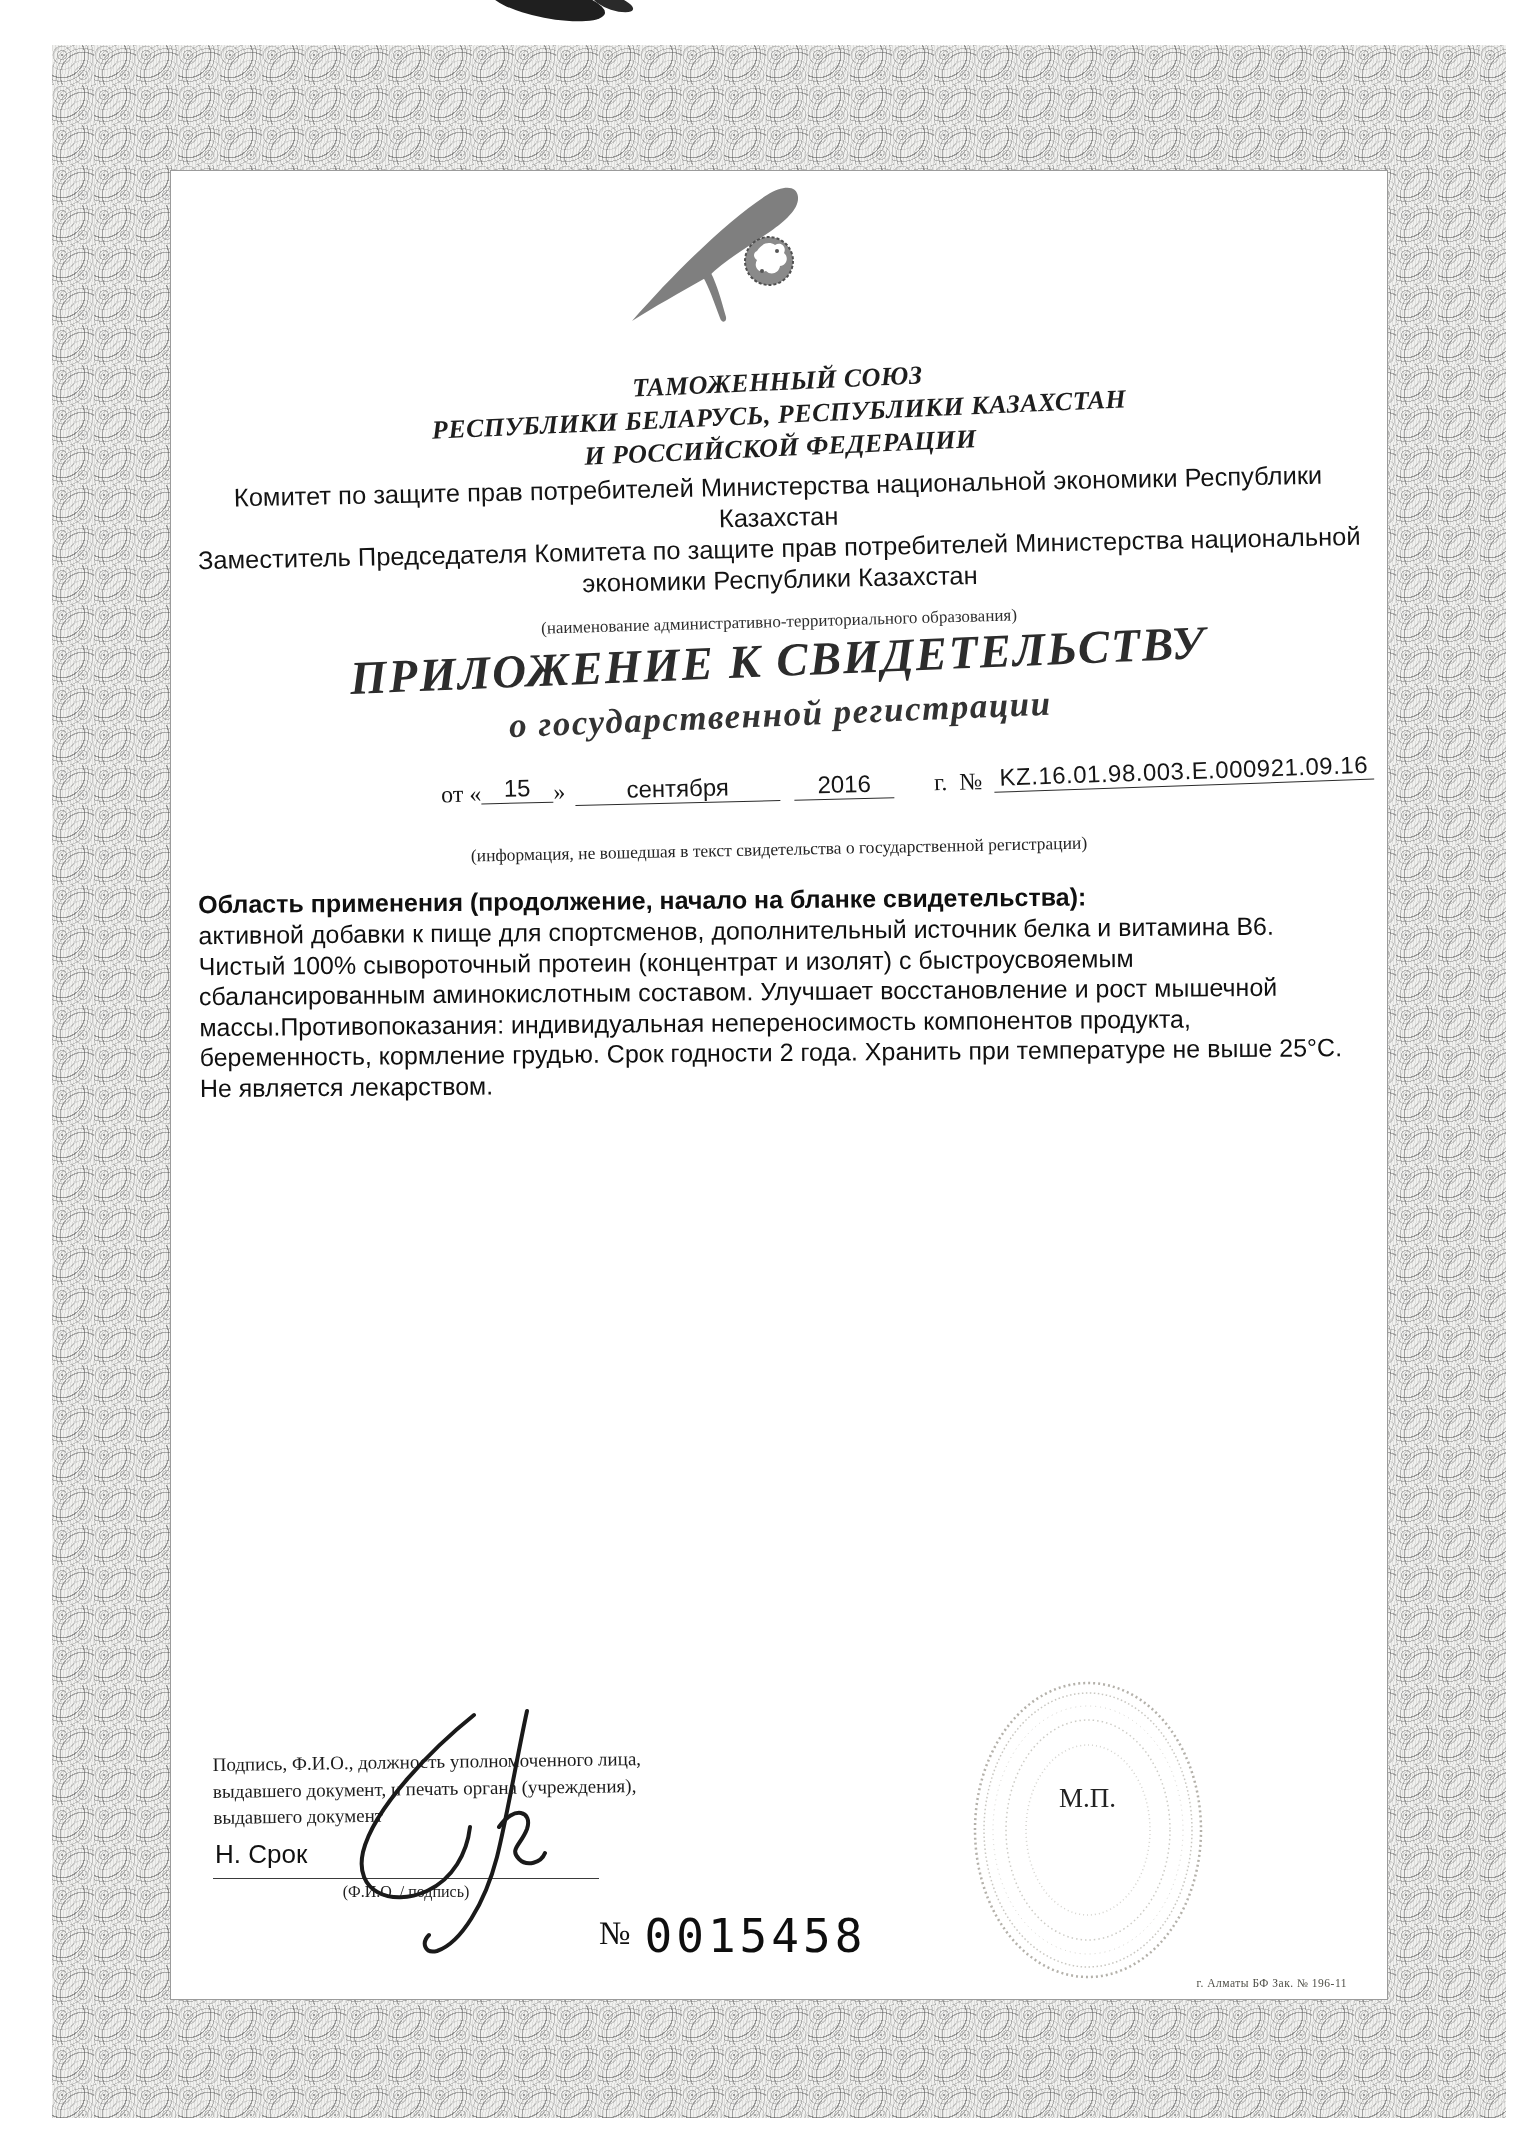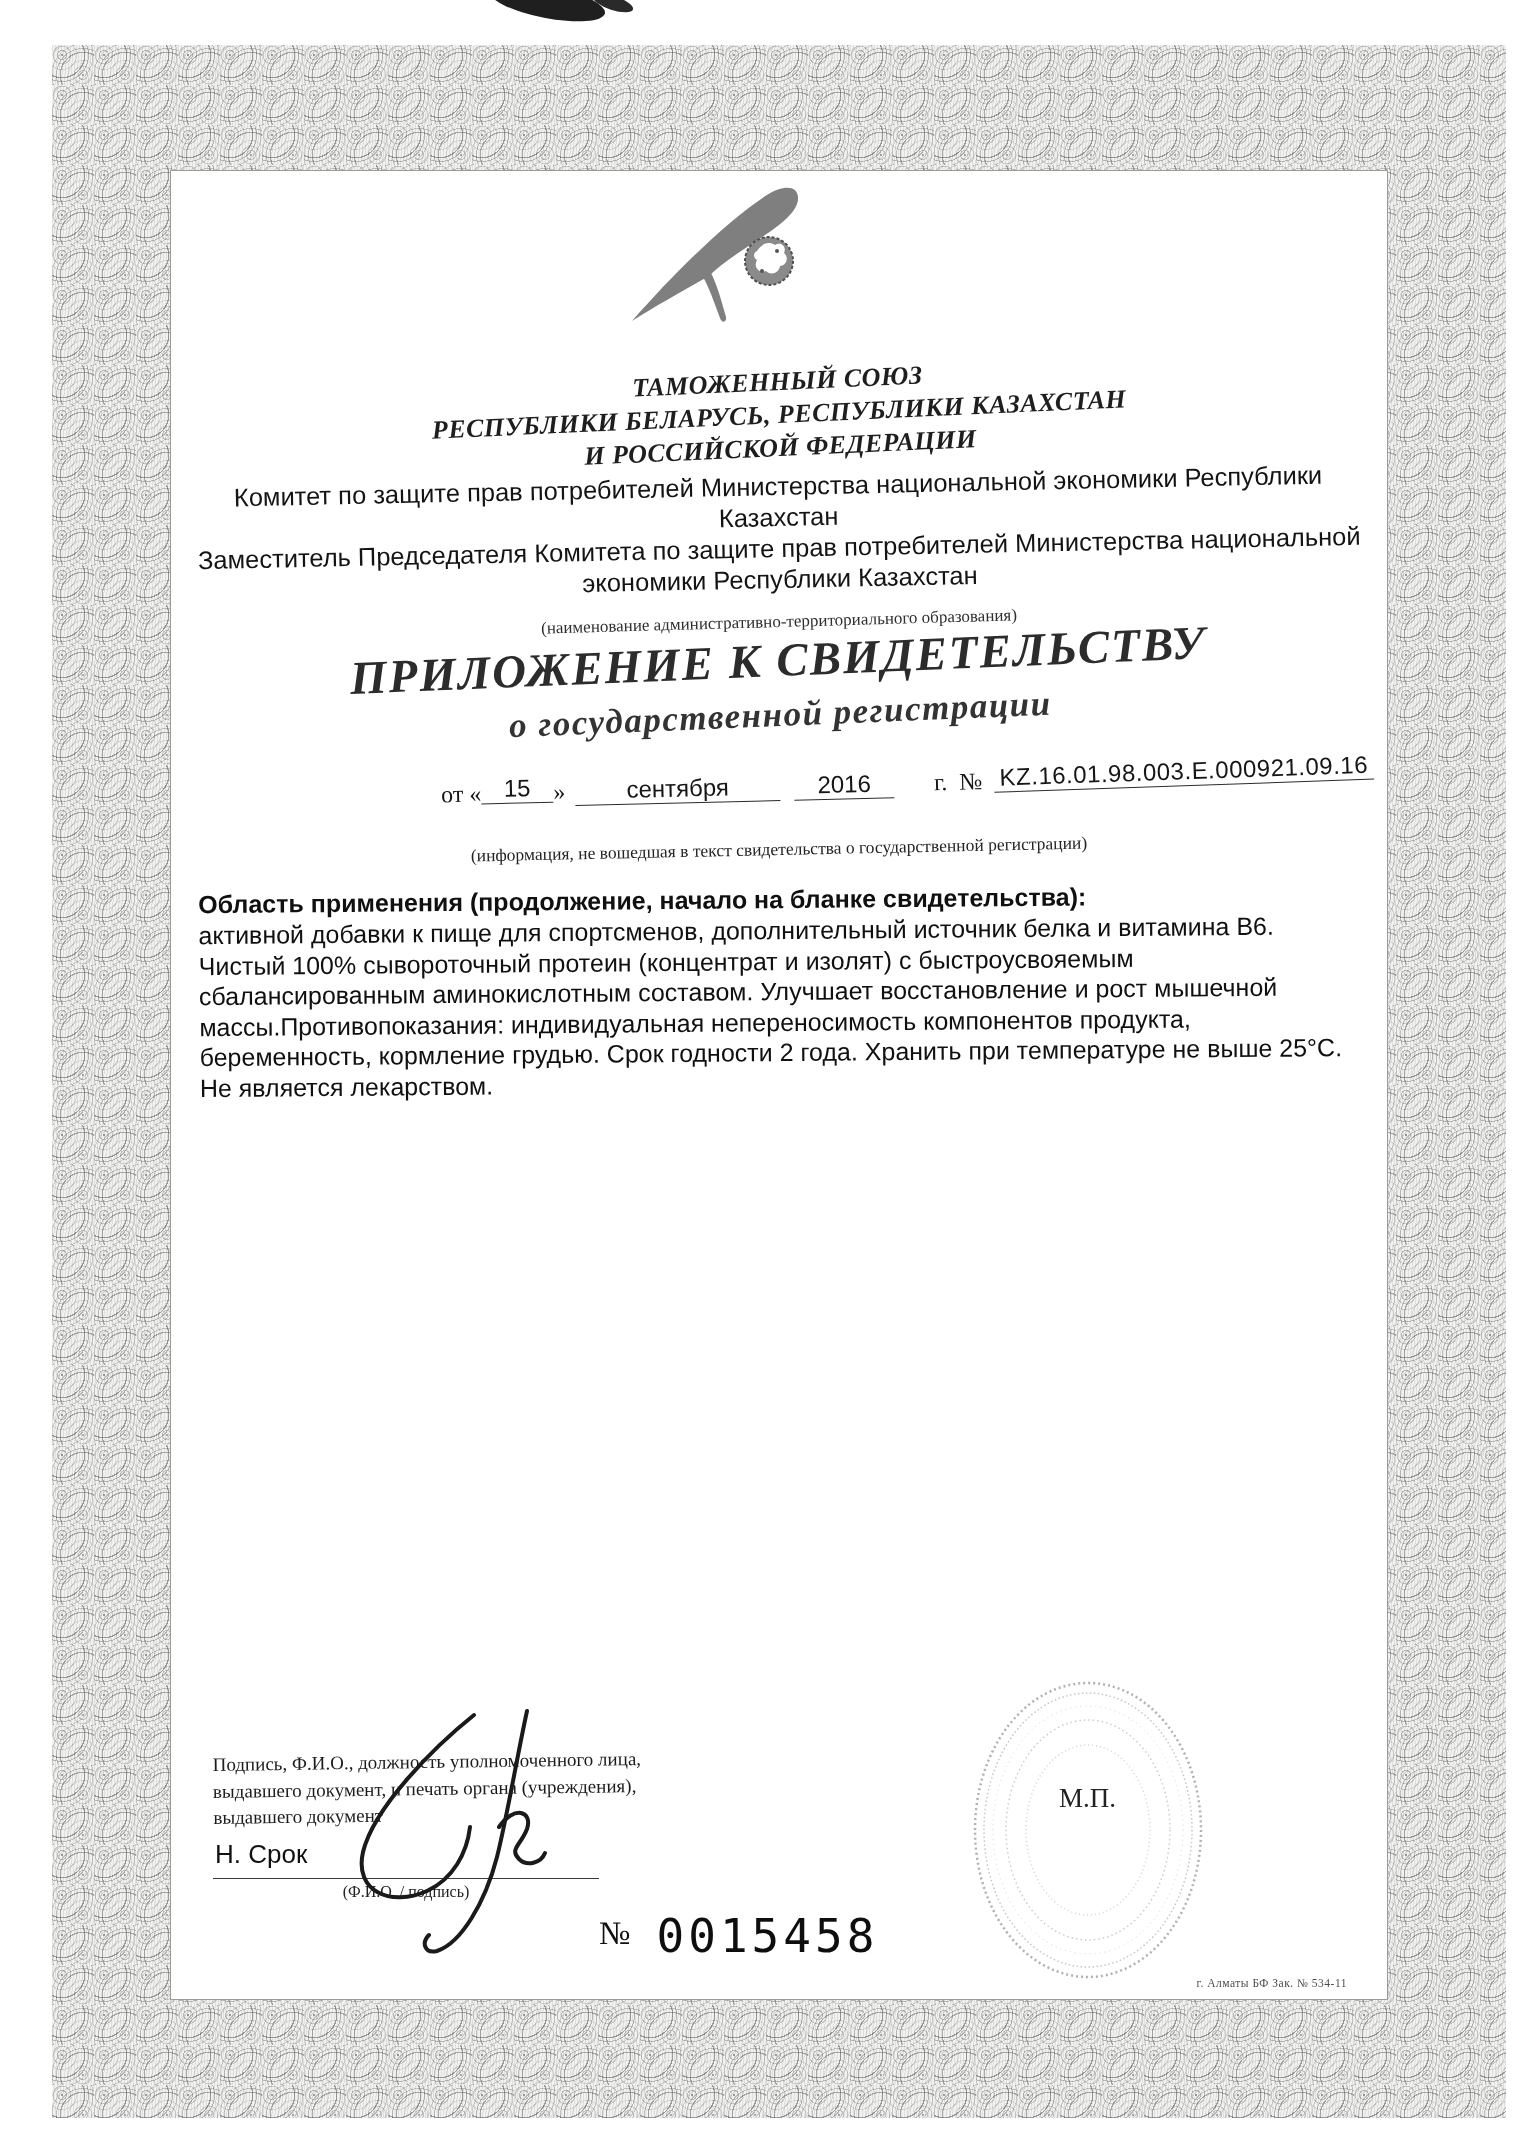--- a/index.html
+++ b/index.html
@@ -75,21 +75,21 @@
   .sig-line{position:absolute;left:42px;top:1707px;width:386px;border-top:1.5px solid #3a3a3a;}
   .sig-caption{position:absolute;left:100px;top:1712px;width:270px;text-align:center;
     font:16px "Liberation Serif",serif;color:#222;}
   .sig-scribble{position:absolute;left:178px;top:1536px;width:218px;height:250px;}
 
   
   .stamp{position:absolute;left:798px;top:1506px;width:238px;height:306px;}
   .serial{position:absolute;left:428px;top:1738px;white-space:nowrap;}
   .serial-sign{font:33px "Liberation Serif",serif;color:#111;vertical-align:8px;}
   .serial-number{font:46px "DejaVu Sans Mono",monospace;letter-spacing:4px;
-    color:#0e0e0e;margin-left:26px;}
+    color:#0e0e0e;margin-left:14px;}
   .footer-note{position:absolute;right:40px;top:1806px;
     font:11.5px "Liberation Serif",serif;color:#4e4e46;letter-spacing:0.5px;}
 </style>
 </head>
 <body>
 
 <div class="page">
   <div class="lace">
     <div class="content">
 
@@ -163,20 +163,20 @@
         <ellipse cx="119" cy="153" rx="82" ry="110" fill="none" stroke="#a3a096" stroke-width="1.5" stroke-dasharray="1.5 3" opacity="0.55"></ellipse>
         <ellipse cx="119" cy="153" rx="62" ry="85" fill="none" stroke="#aaa79d" stroke-width="1.5" stroke-dasharray="1 3" opacity="0.5"></ellipse>
         <ellipse cx="119" cy="153" rx="95" ry="124" fill="none" stroke="#b0ada3" stroke-width="1" stroke-dasharray="1 4" opacity="0.5"></ellipse>
         <text x="90" y="130" font-family="Liberation Serif, serif" font-size="27" fill="#222">М.П.</text>
       </svg>
 
       <div class="serial">
         <span class="serial-sign">№</span><span class="serial-number">0015458</span>
       </div>
 
-      <div class="footer-note">г. Алматы  БФ  Зак. № 534-11</div>
+      <div class="footer-note">г. Алматы  БФ  Зак. № 196-11</div>
 
     </div>
   </div>
 
   <div class="scan-smudge"></div>
   <div class="scan-smudge2"></div>
 </div>
 
 </body></html>

